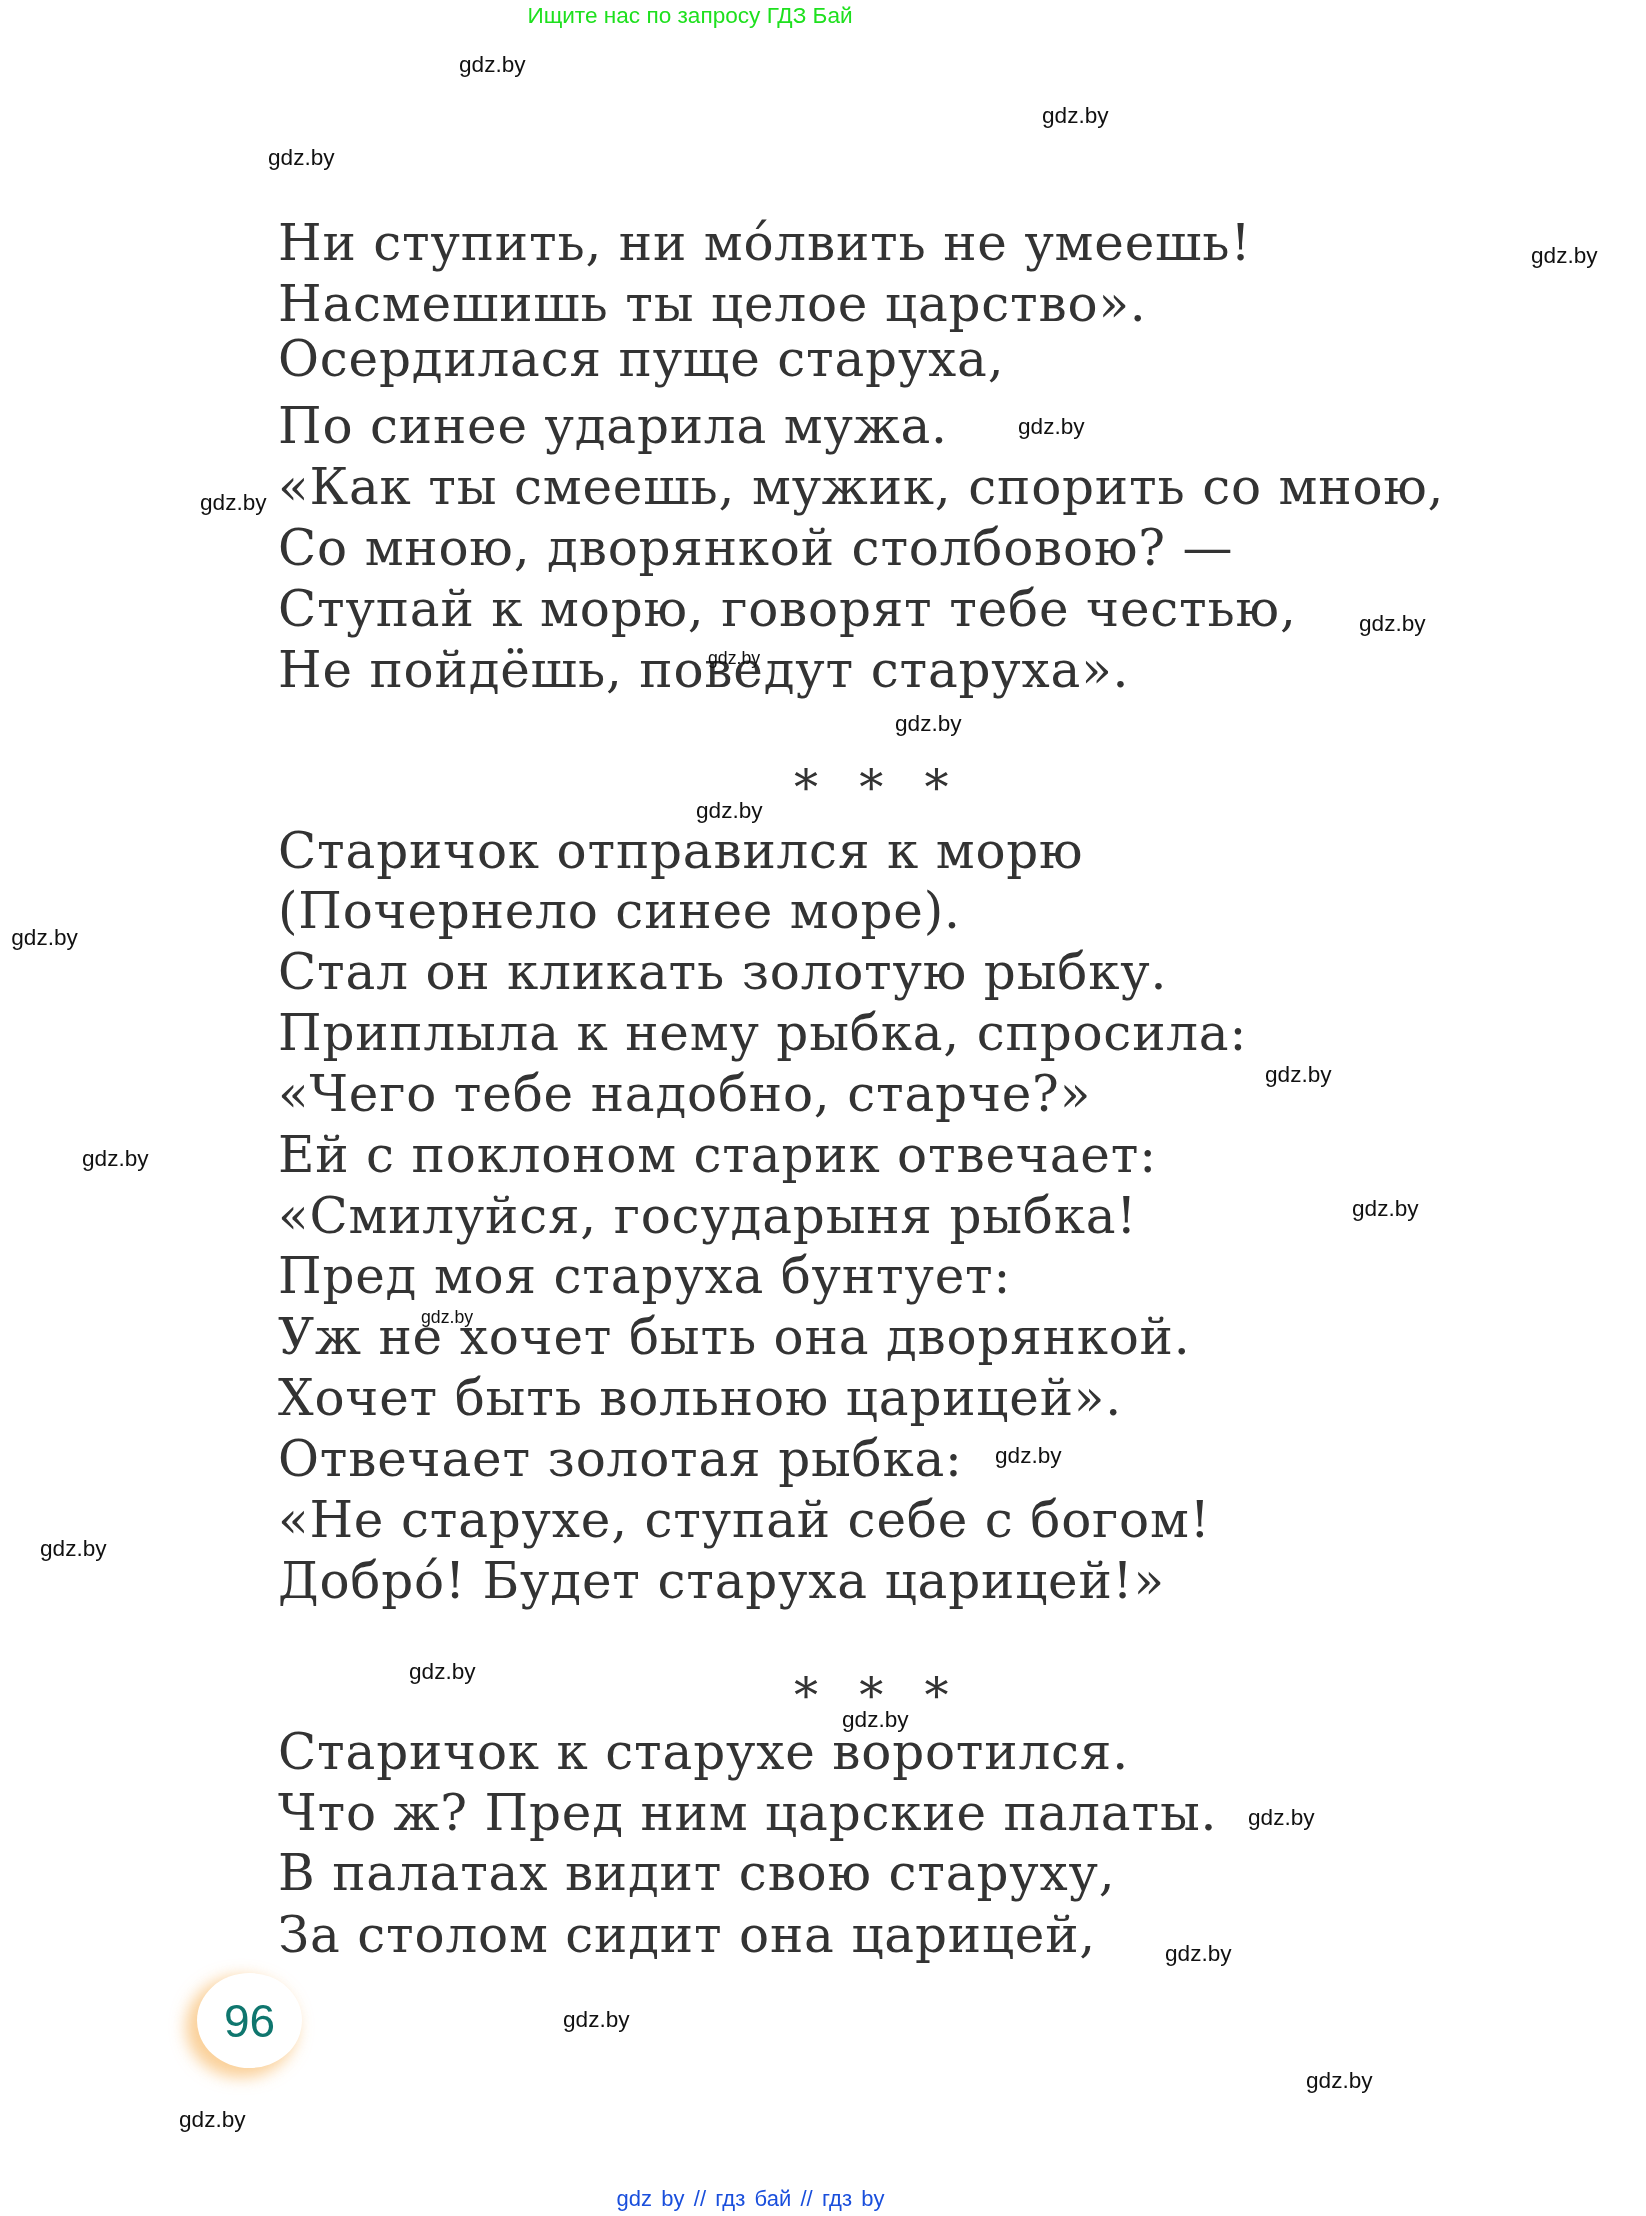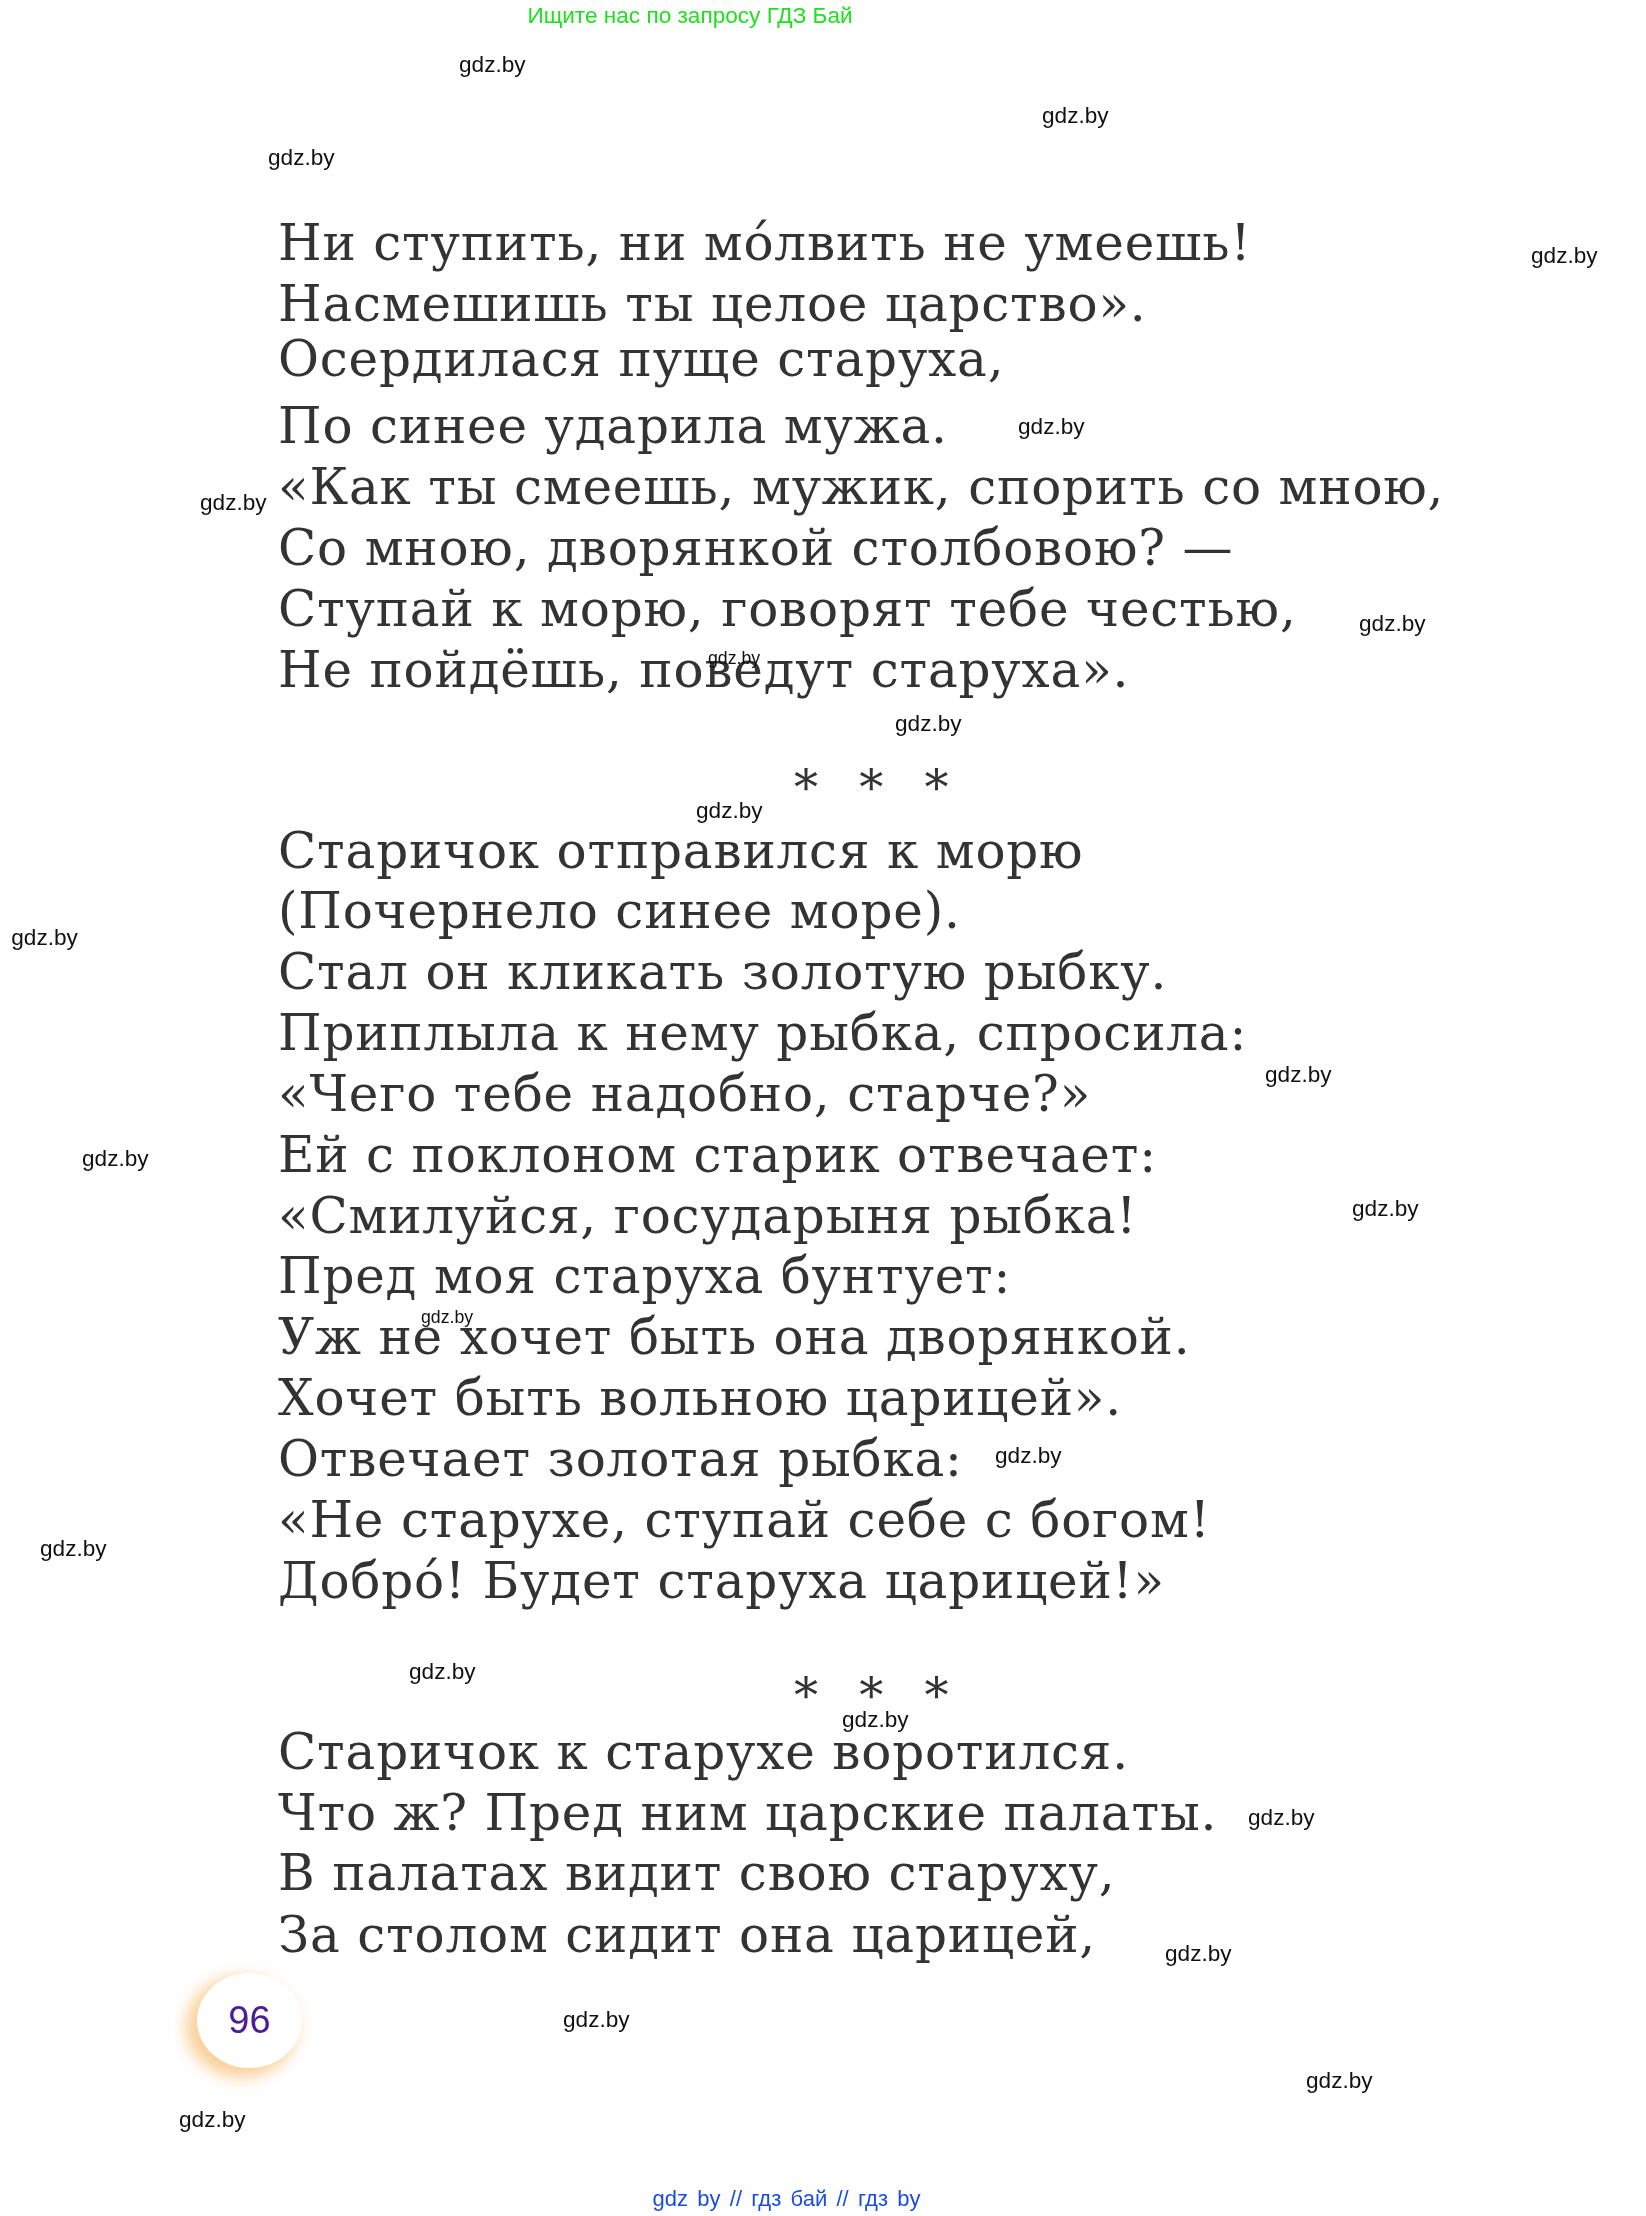--- a/index.html
+++ b/index.html
@@ -21,27 +21,26 @@
   .wm {
     position: absolute; font-family: "Liberation Sans", sans-serif; font-size: 22.6px;
     color: #111111; white-space: nowrap;
   }
   .wm.small { font-size: 17.7px; }
   .page-num {
     position: absolute; left: 197px; top: 1973px; width: 105px; height: 95px;
     border-radius: 50%; background: #ffffff;
     box-shadow: -8px 6.4px 14.5px 3.2px rgba(245, 170, 70, 0.55);
     display: flex; align-items: center; justify-content: center;
-    font-family: "Liberation Sans", sans-serif; font-size: 38px; color: #4c1d95;
+    font-family: "Liberation Sans", sans-serif; font-size: 46px; color: #0f766e;
   }
   .footer {
     position: absolute; top: 2186px; left: 0; width: 1501px; text-align: center;
     font-family: "Liberation Sans", sans-serif; font-size: 22px; color: #1a4fdc;
     word-spacing: 3.2px;
-    margin-left: 36px;
   }
 </style>
 </head>
 <body>
 
 <div class="header-banner">Ищите нас по запросу ГДЗ Бай</div>
 
 <div class="poem">
   <div class="line" style="top:0px">Ни ступить, ни мо́лвить не умеешь!</div>
   <div class="line" style="top:61px">Насмешишь ты целое царство».</div>

